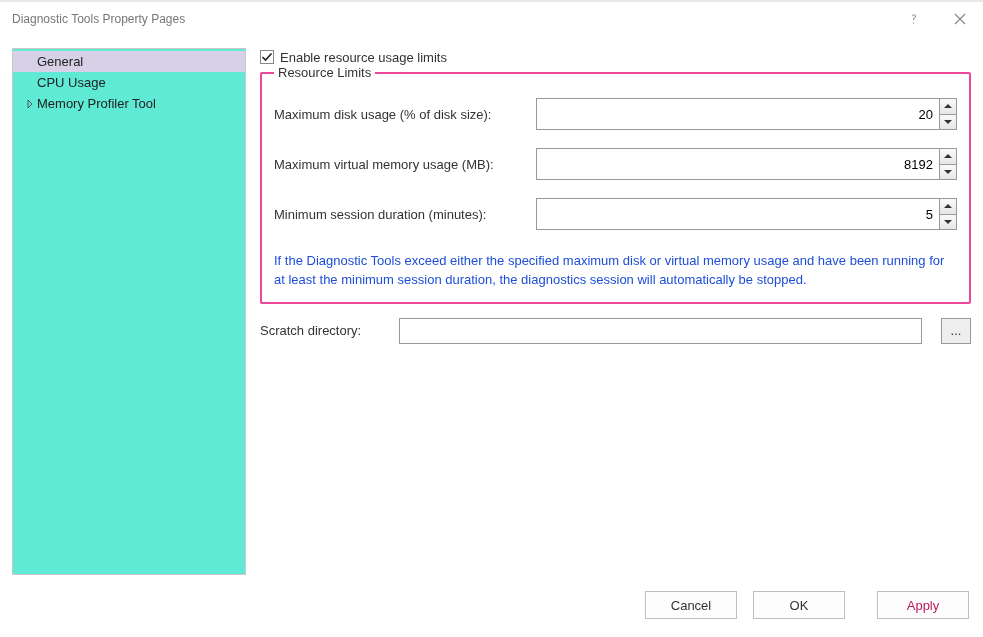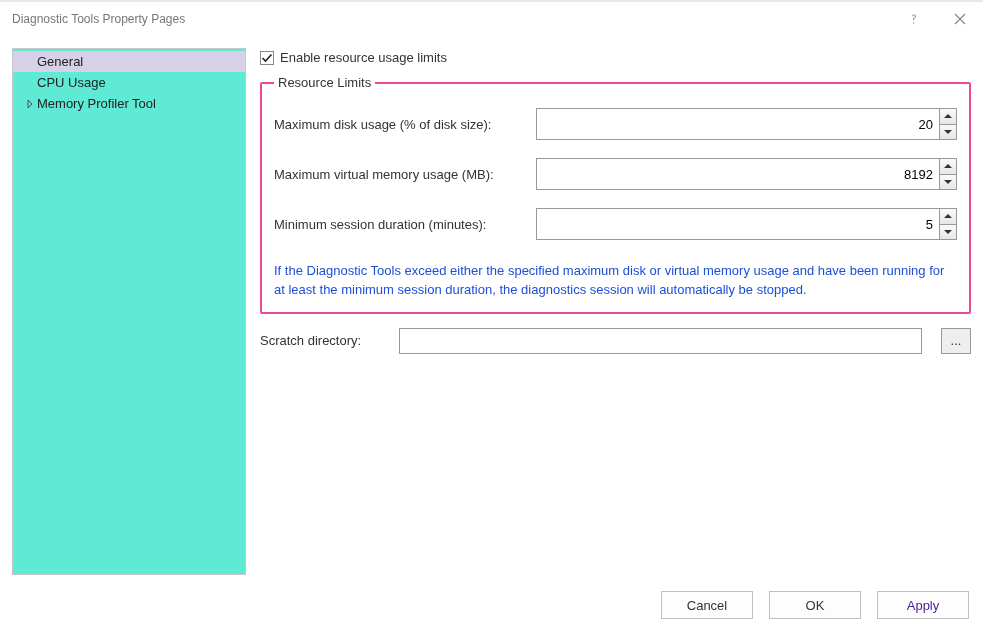--- a/index.html
+++ b/index.html
@@ -71,22 +71,22 @@
     }
     .tree-arrow svg { width: 8px; height: 8px; }
     .main {
       flex: 1;
       display: flex;
       flex-direction: column;
       padding-top: 2px;
     }
     .enable-row {
       display: flex;
-      align-items: center;
-      margin-bottom: 10px;
+      align-items: flex-start;
+      margin-bottom: 0;
       gap: 6px;
     }
     .chk {
       width: 14px;
       height: 14px;
       border: 1px solid #888;
       display: inline-flex;
       align-items: center;
       justify-content: center;
       background: #fff;
@@ -187,22 +187,23 @@
       min-width: 92px;
       height: 28px;
       border: 1px solid #bfbfbf;
       background: #fdfdfd;
       color: #333;
       font-family: inherit;
       font-size: 13px;
       cursor: pointer;
     }
     .dlg-btn.disabled {
-      color: #4c1d95;
+      color: #be185d;
       cursor: default;
+      margin-left: 16px;
     }
   </style>
 </head>
 <body>
 
 <div class="dialog">
 
   <div class="titlebar">
     <div class="titlebar-title">Diagnostic Tools Property Pages</div>
     <div class="titlebar-btn">

